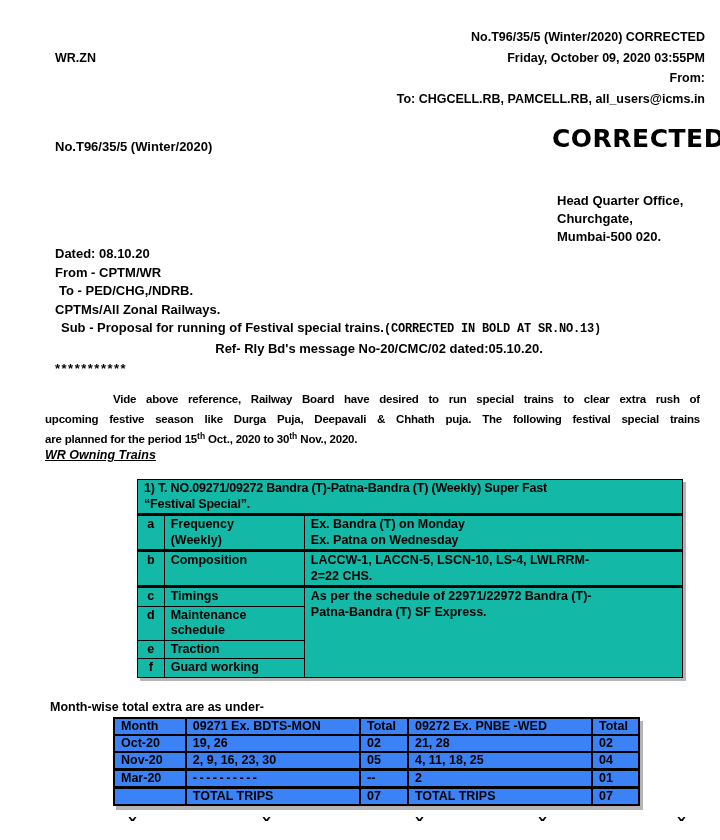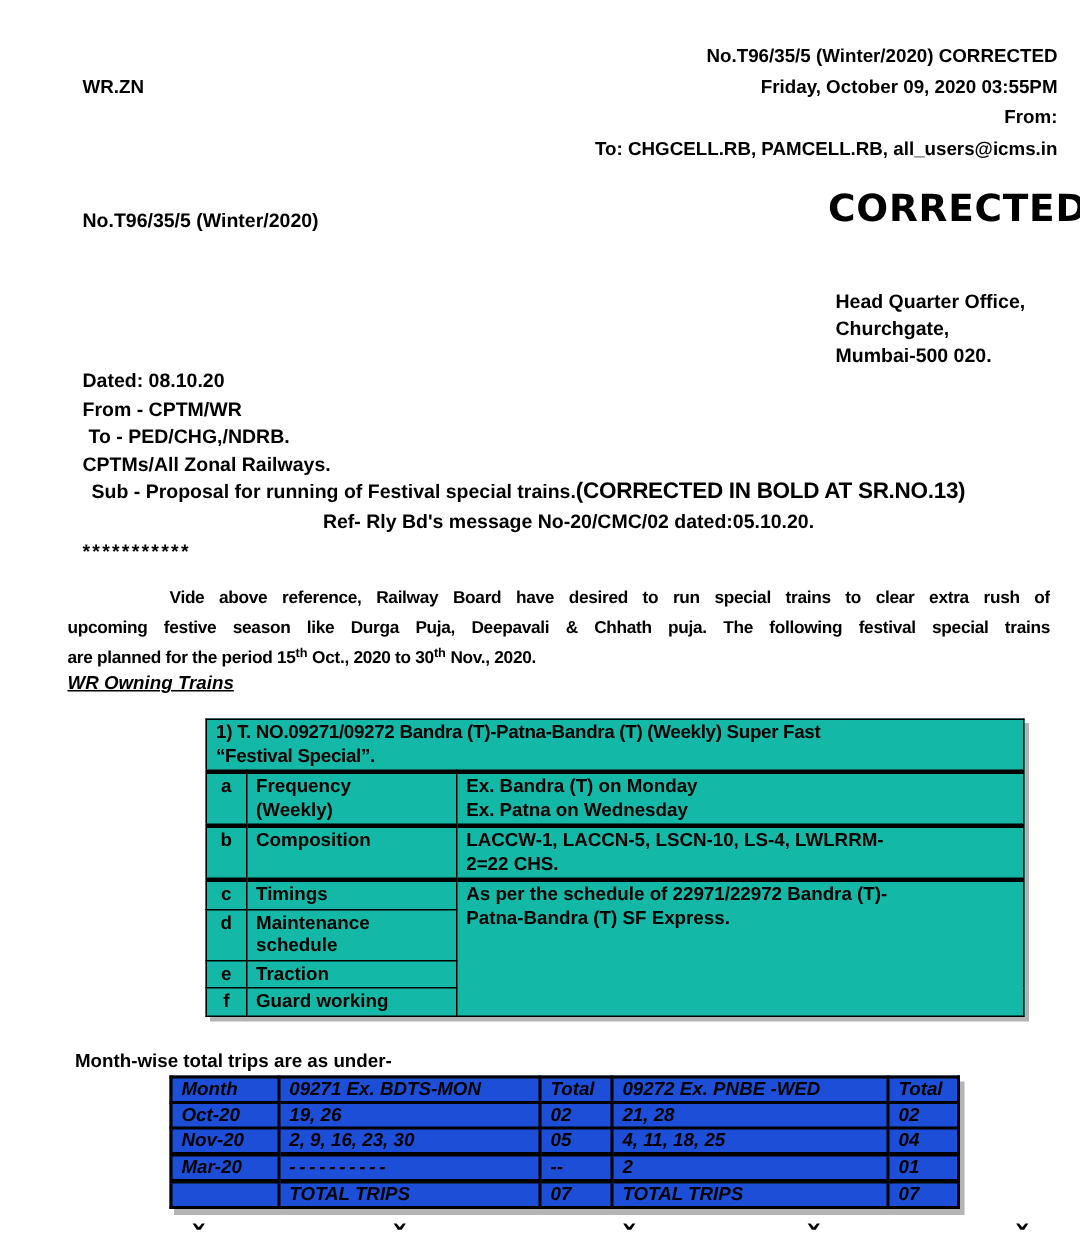--- a/index.html
+++ b/index.html
@@ -17,21 +17,21 @@
 
   
   .letter-ref { position:absolute; left:55px; top:139px; font-size:13px; }
   .corrected-stamp { position:absolute; left:552px; top:124px; font-size:25px; font-family:"DejaVu Sans", sans-serif; letter-spacing:.5px; }
 
   .office-block { position:absolute; left:557px; top:192px; font-size:13px; line-height:18px; }
 
   .meta-block { position:absolute; left:55px; top:245px; width:650px; font-size:13px; line-height:18.6px; }
   .meta-to { padding-left:4px; }
   .meta-sub { padding-left:6px; }
-  .subject-note { font-size:15px; letter-spacing:-.2px; }
+  .subject-note { font-size:12px; letter-spacing:-.2px;font-family:Liberation Mono, monospace; }
   .meta-ref { text-align:center; width:648px; margin-top:1px; }
   .separator-stars { letter-spacing:1.5px; margin-top:1px; }
 
   
   .body-para { position:absolute; left:45px; top:389px; width:655px; font-size:11.5px; line-height:20px; letter-spacing:-.2px; }
   .pline { text-align:justify; height:20px; overflow:hidden; }
   .pline::after { content:""; display:inline-block; width:100%; }
   .pline-first { padding-left:68px; }
   .pline-last { text-align:left; height:20px; }
   sup { font-size:8.5px; vertical-align:4px; line-height:0; letter-spacing:0; }
@@ -41,21 +41,21 @@
   
   .train-table { position:absolute; left:137px; top:479px; width:546px; border-collapse:collapse; font-size:12.5px; line-height:15.5px; background:#14b8a6; box-shadow:3px 3px 0 #b4b4b4; }
   .train-table td { border:1.6px solid #000; padding:1px 6px; vertical-align:top; white-space:pre-line; }
   .train-table tr.thick > td { border-bottom-width:3px; }
   .t1-title { letter-spacing:-.2px; }
   .t1-key { text-align:center; padding:1px 2px; }
   .t1-merged { vertical-align:middle; }
 
   
   .trips-intro { position:absolute; left:50px; top:700px; font-size:12.5px; }
-  .trips-table { position:absolute; left:113px; top:717px; width:527px; border-collapse:collapse; font-size:12.5px; line-height:15px; background:#1d4ed8; box-shadow:3px 4px 0 #b4b4b4;font-style:italic; }
+  .trips-table { position:absolute; left:113px; top:717px; width:527px; border-collapse:collapse; font-size:12.5px; line-height:15px; background:#3b82f6; box-shadow:3px 4px 0 #b4b4b4; }
   .trips-table td { border:2px solid #000; padding:0 6px; height:16px; text-align:left; vertical-align:middle; }
   .trips-table tr.hthick > td { border-bottom-width:3px; }
   .dashes { letter-spacing:2.5px; }
 
   
   .footer-marks span { position:absolute; top:822px; font-size:22px; line-height:10px; font-family:"DejaVu Sans", sans-serif; }
   .fm1 { left:127px; } .fm2 { left:261px; } .fm3 { left:414px; } .fm4 { left:537px; } .fm5 { left:676px; }
 </style>
 </head>
 <body>
@@ -136,21 +136,21 @@
       <td class="t1-key">e</td>
       <td>Traction</td>
     </tr>
     <tr>
       <td class="t1-key">f</td>
       <td>Guard working</td>
     </tr>
   </tbody>
     </table>
 
-  <div class="trips-intro">Month-wise total trips are as under-</div>
+  <div class="trips-intro">Month-wise total extra are as under-</div>
 
   <table class="trips-table">
     <colgroup>
         <col style="width:72px">
         <col style="width:175px">
         <col style="width:48px">
         <col style="width:185px">
         <col style="width:47px">
       </colgroup>
     <tbody>

